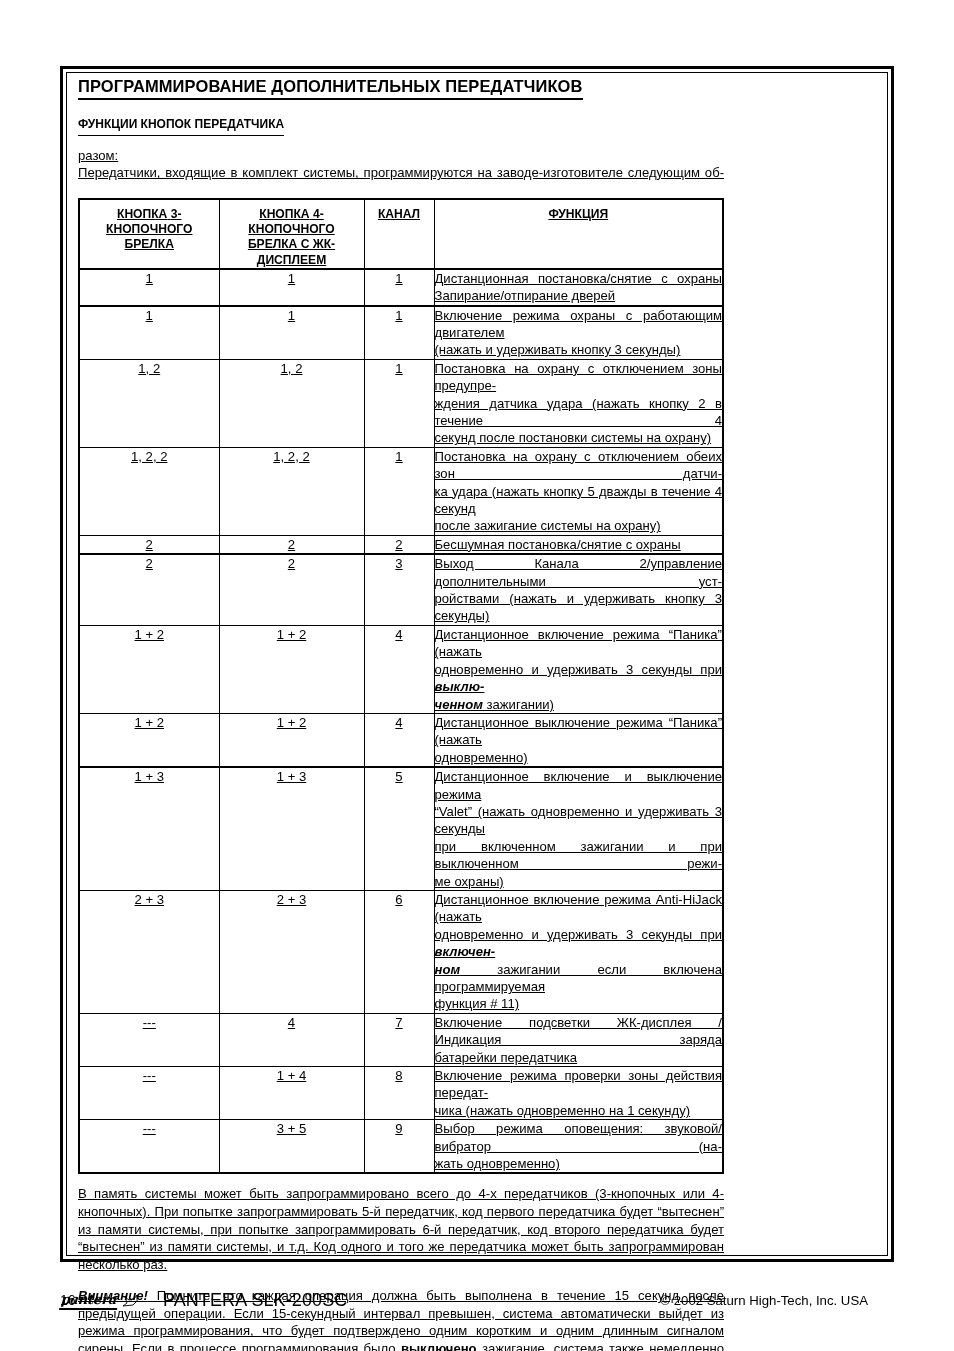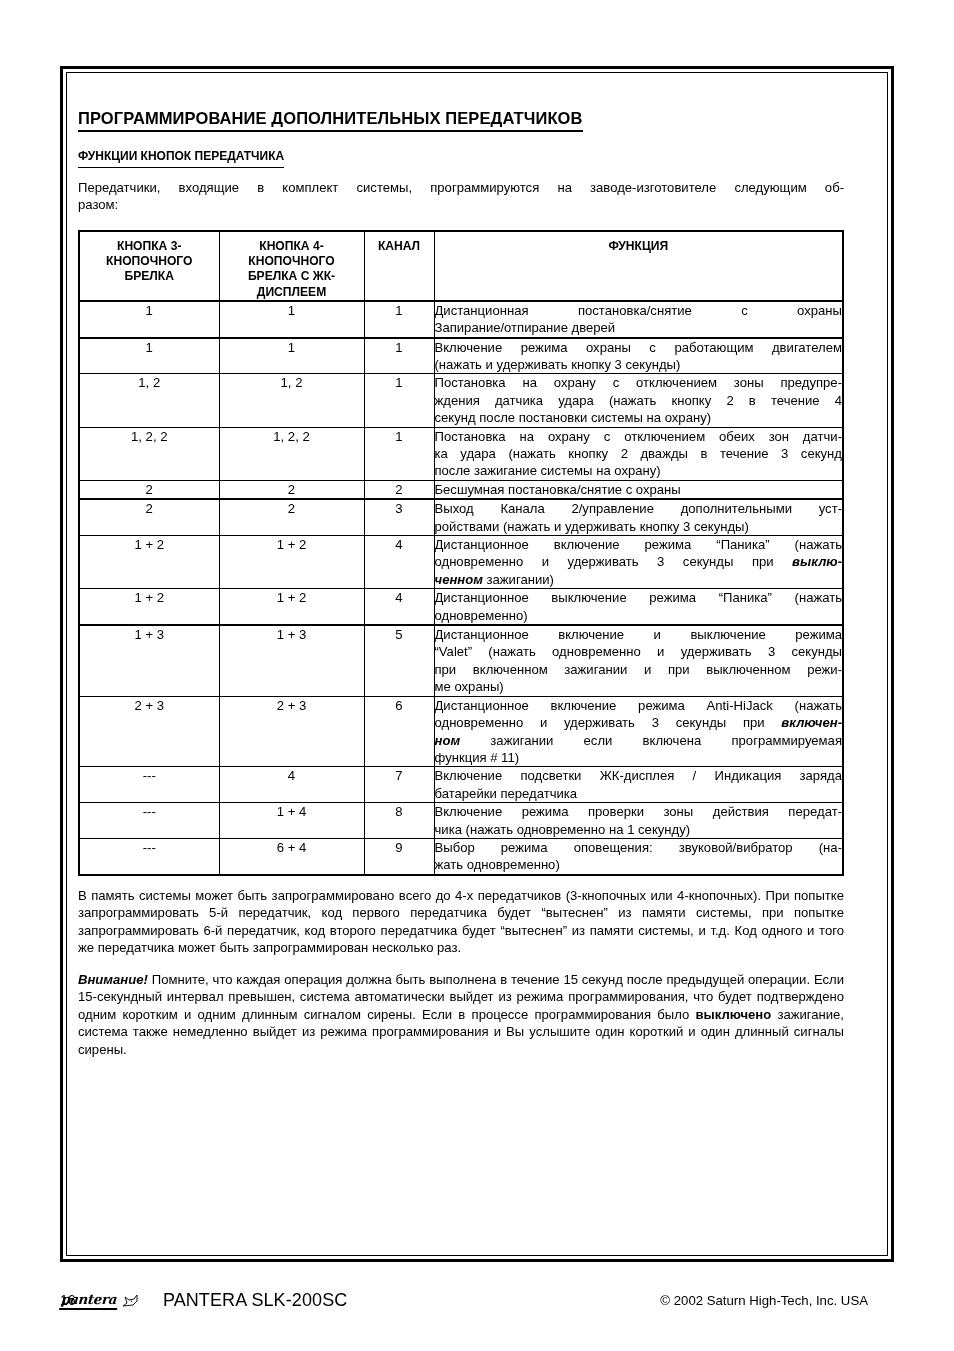--- a/index.html
+++ b/index.html
@@ -30,24 +30,25 @@
   .page-frame-inner {
     position: absolute;
     inset: 3px;
     border: 1px solid #000;
     box-sizing: border-box;
   }
 
   .page-content {
     position: absolute;
     left: 78px;
-    top: 100px;
-    width: 766px;
+    top: 68px;
+    width: 646px;
     height: 1164px;
     box-sizing: border-box;
+    text-decoration: underline;
   }
 
   
   .h1 {
     font-size: 16.5px;
     font-weight: bold;
     letter-spacing: 0.1px;
     border-bottom: 2px solid #000;
     display: inline-block;
     padding-bottom: 2px;
@@ -184,22 +185,22 @@
   <div class="page-frame-inner"></div>
 </div>
 
 <div class="page-content">
 
   <div class="h1">ПРОГРАММИРОВАНИЕ ДОПОЛНИТЕЛЬНЫХ ПЕРЕДАТЧИКОВ</div>
 
   <div><span class="h2">ФУНКЦИИ КНОПОК ПЕРЕДАТЧИКА</span></div>
 
   <p class="body">
+      <span style="display: block;">разом:</span>
       <span style="display: block; text-align: justify; text-align-last: justify;">Передатчики, входящие в комплект системы, программируются на заводе-изготовителе следующим об-</span>
-      <span style="display: block;">разом:</span>
     </p>
 
   <table class="fn">
     <colgroup>
       <col class="c1">
         <col class="c2">
         <col class="c3">
         <col class="c4">
     </colgroup>
     <thead>
@@ -248,21 +249,21 @@
             <span class="ln j">ждения датчика удара (нажать кнопку 2 в течение 4</span>
             <span class="ln">секунд после постановки системы на охрану)</span>
           </td>
         </tr>
         <tr>
           <td class="btn">1, 2, 2</td>
           <td class="btn">1, 2, 2</td>
           <td class="btn">1</td>
           <td class="func">
             <span class="ln j">Постановка на охрану с отключением обеих зон датчи-</span>
-            <span class="ln j">ка удара (нажать кнопку 2 дважды в течение 3 секунд</span>
+            <span class="ln j">ка удара (нажать кнопку 5 дважды в течение 4 секунд</span>
             <span class="ln">после зажигание системы на охрану)</span>
           </td>
         </tr>
         <tr>
           <td class="btn">2</td>
           <td class="btn">2</td>
           <td class="btn">2</td>
           <td class="func">
             <span class="ln">Бесшумная постановка/снятие с охраны</span>
           </td>
@@ -330,21 +331,21 @@
           <td class="btn">---</td>
           <td class="btn">1 + 4</td>
           <td class="btn">8</td>
           <td class="func">
             <span class="ln j">Включение режима проверки зоны действия передат-</span>
             <span class="ln">чика (нажать одновременно на 1 секунду)</span>
           </td>
         </tr>
         <tr>
           <td class="btn">---</td>
-          <td class="btn">6 + 4</td>
+          <td class="btn">3 + 5</td>
           <td class="btn">9</td>
           <td class="func">
             <span class="ln j">Выбор режима оповещения: звуковой/вибратор (на-</span>
             <span class="ln">жать одновременно)</span>
           </td>
         </tr>
       </tbody>
   </table>
 
 

